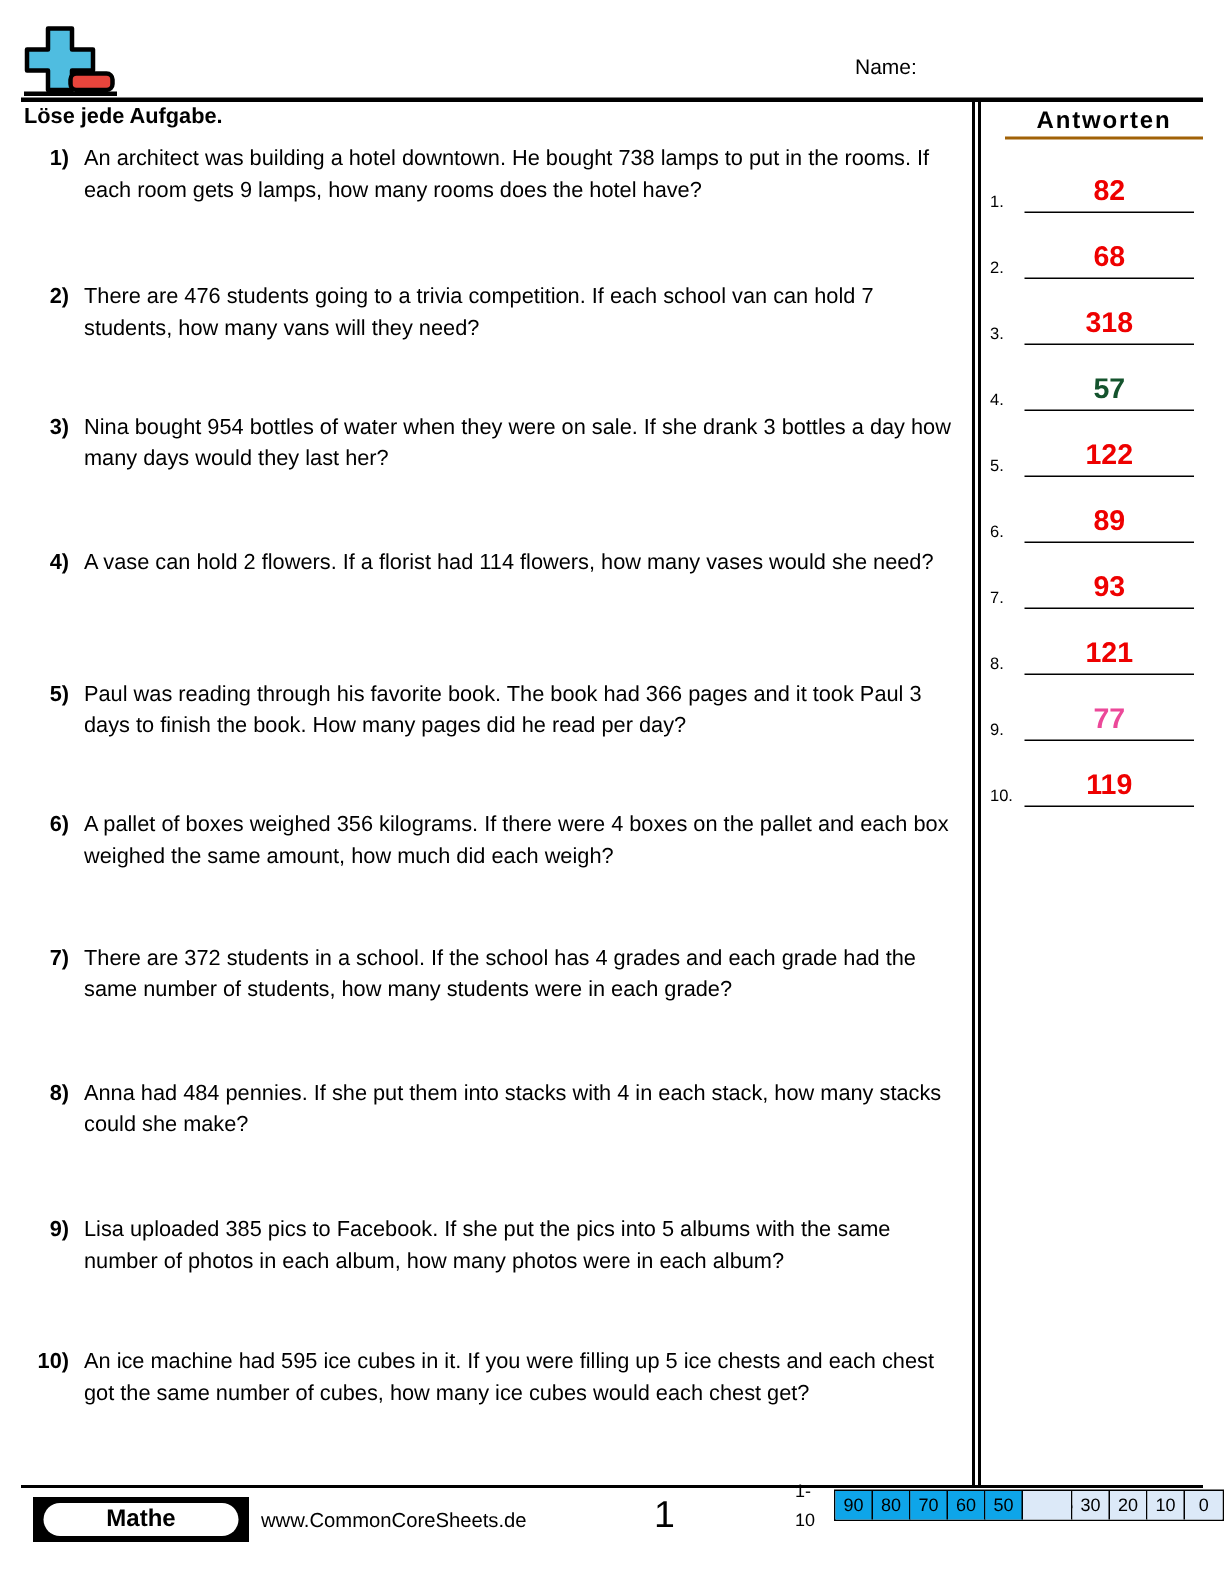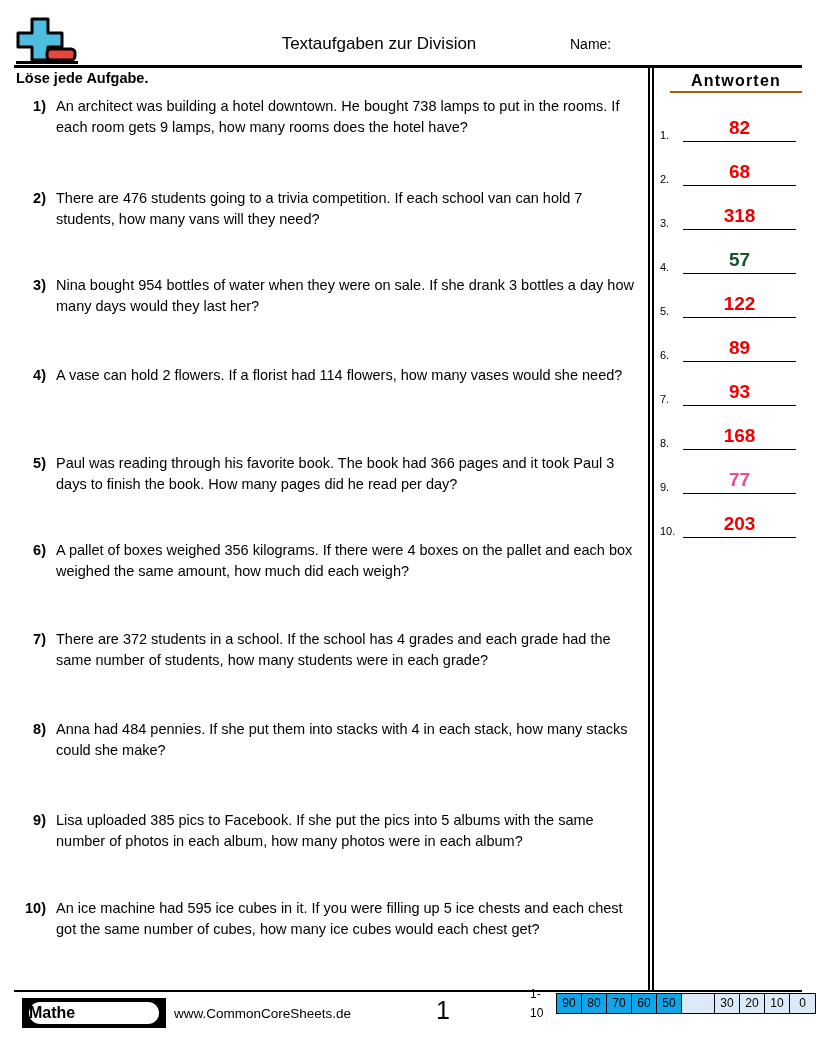--- a/index.html
+++ b/index.html
@@ -179,20 +179,21 @@
   .subject-badge span {
     display: block;
     background: #fff;
     color: #000;
     font-size: 16px;
     font-weight: bold;
     border-radius: 15px;
     width: 130px;
     height: 22px;
     line-height: 22px;
+    text-align: center;
   }
   .site-url {
     position: absolute;
     left: 174px; top: 1006px;
     font-size: 13.5px;
   }
   .page-no {
     position: absolute;
     left: 398px; top: 996px;
     width: 90px;
@@ -237,21 +238,20 @@
   <div class="header">
 
     <div class="logo">
       <svg width="66" height="50" viewBox="0 0 66 50">
         <path d="M18 3 H34 V17 H48 V31 H34 V44 H18 V31 H4 V17 H18 Z" fill="#4fbde0" stroke="#000" stroke-width="3" stroke-linejoin="round"></path>
         <rect x="33" y="33" width="28" height="11" rx="4" fill="#e8453c" stroke="#000" stroke-width="3"></rect>
         <rect x="2" y="45" width="62" height="3" fill="#000"></rect>
       </svg>
     </div>
 
-    <div class="header-title">Textaufgaben zur Division</div>
 
     <div class="name-label">Name:</div>
 
   </div>
 
   <div class="header-rule"></div>
 
   <div class="instruction">Löse jede Aufgabe.</div>
 
   <div class="divider">
@@ -336,31 +336,31 @@
           <div class="ans-val" style="color: rgb(238, 0, 0);">89</div>
         </div>
         <div class="ans-row" style="top: 292px;">
           <div class="ans-idx">7.</div>
           <div class="ans-line"></div>
           <div class="ans-val" style="color: rgb(238, 0, 0);">93</div>
         </div>
         <div class="ans-row" style="top: 336px;">
           <div class="ans-idx">8.</div>
           <div class="ans-line"></div>
-          <div class="ans-val" style="color: rgb(238, 0, 0);">168</div>
+          <div class="ans-val" style="color: rgb(238, 0, 0);">121</div>
         </div>
         <div class="ans-row" style="top: 380px;">
           <div class="ans-idx">9.</div>
           <div class="ans-line"></div>
           <div class="ans-val" style="color: #ec4899; text-align: center;">77</div>
         </div>
         <div class="ans-row" style="top: 424px;">
           <div class="ans-idx">10.</div>
           <div class="ans-line"></div>
-          <div class="ans-val" style="color: rgb(238, 0, 0);">203</div>
+          <div class="ans-val" style="color: rgb(238, 0, 0);">119</div>
         </div>
       </div>
   </div>
 
   <div class="footer-rule"></div>
 
   <div class="subject-badge">
     <span>Mathe</span>
   </div>
 

